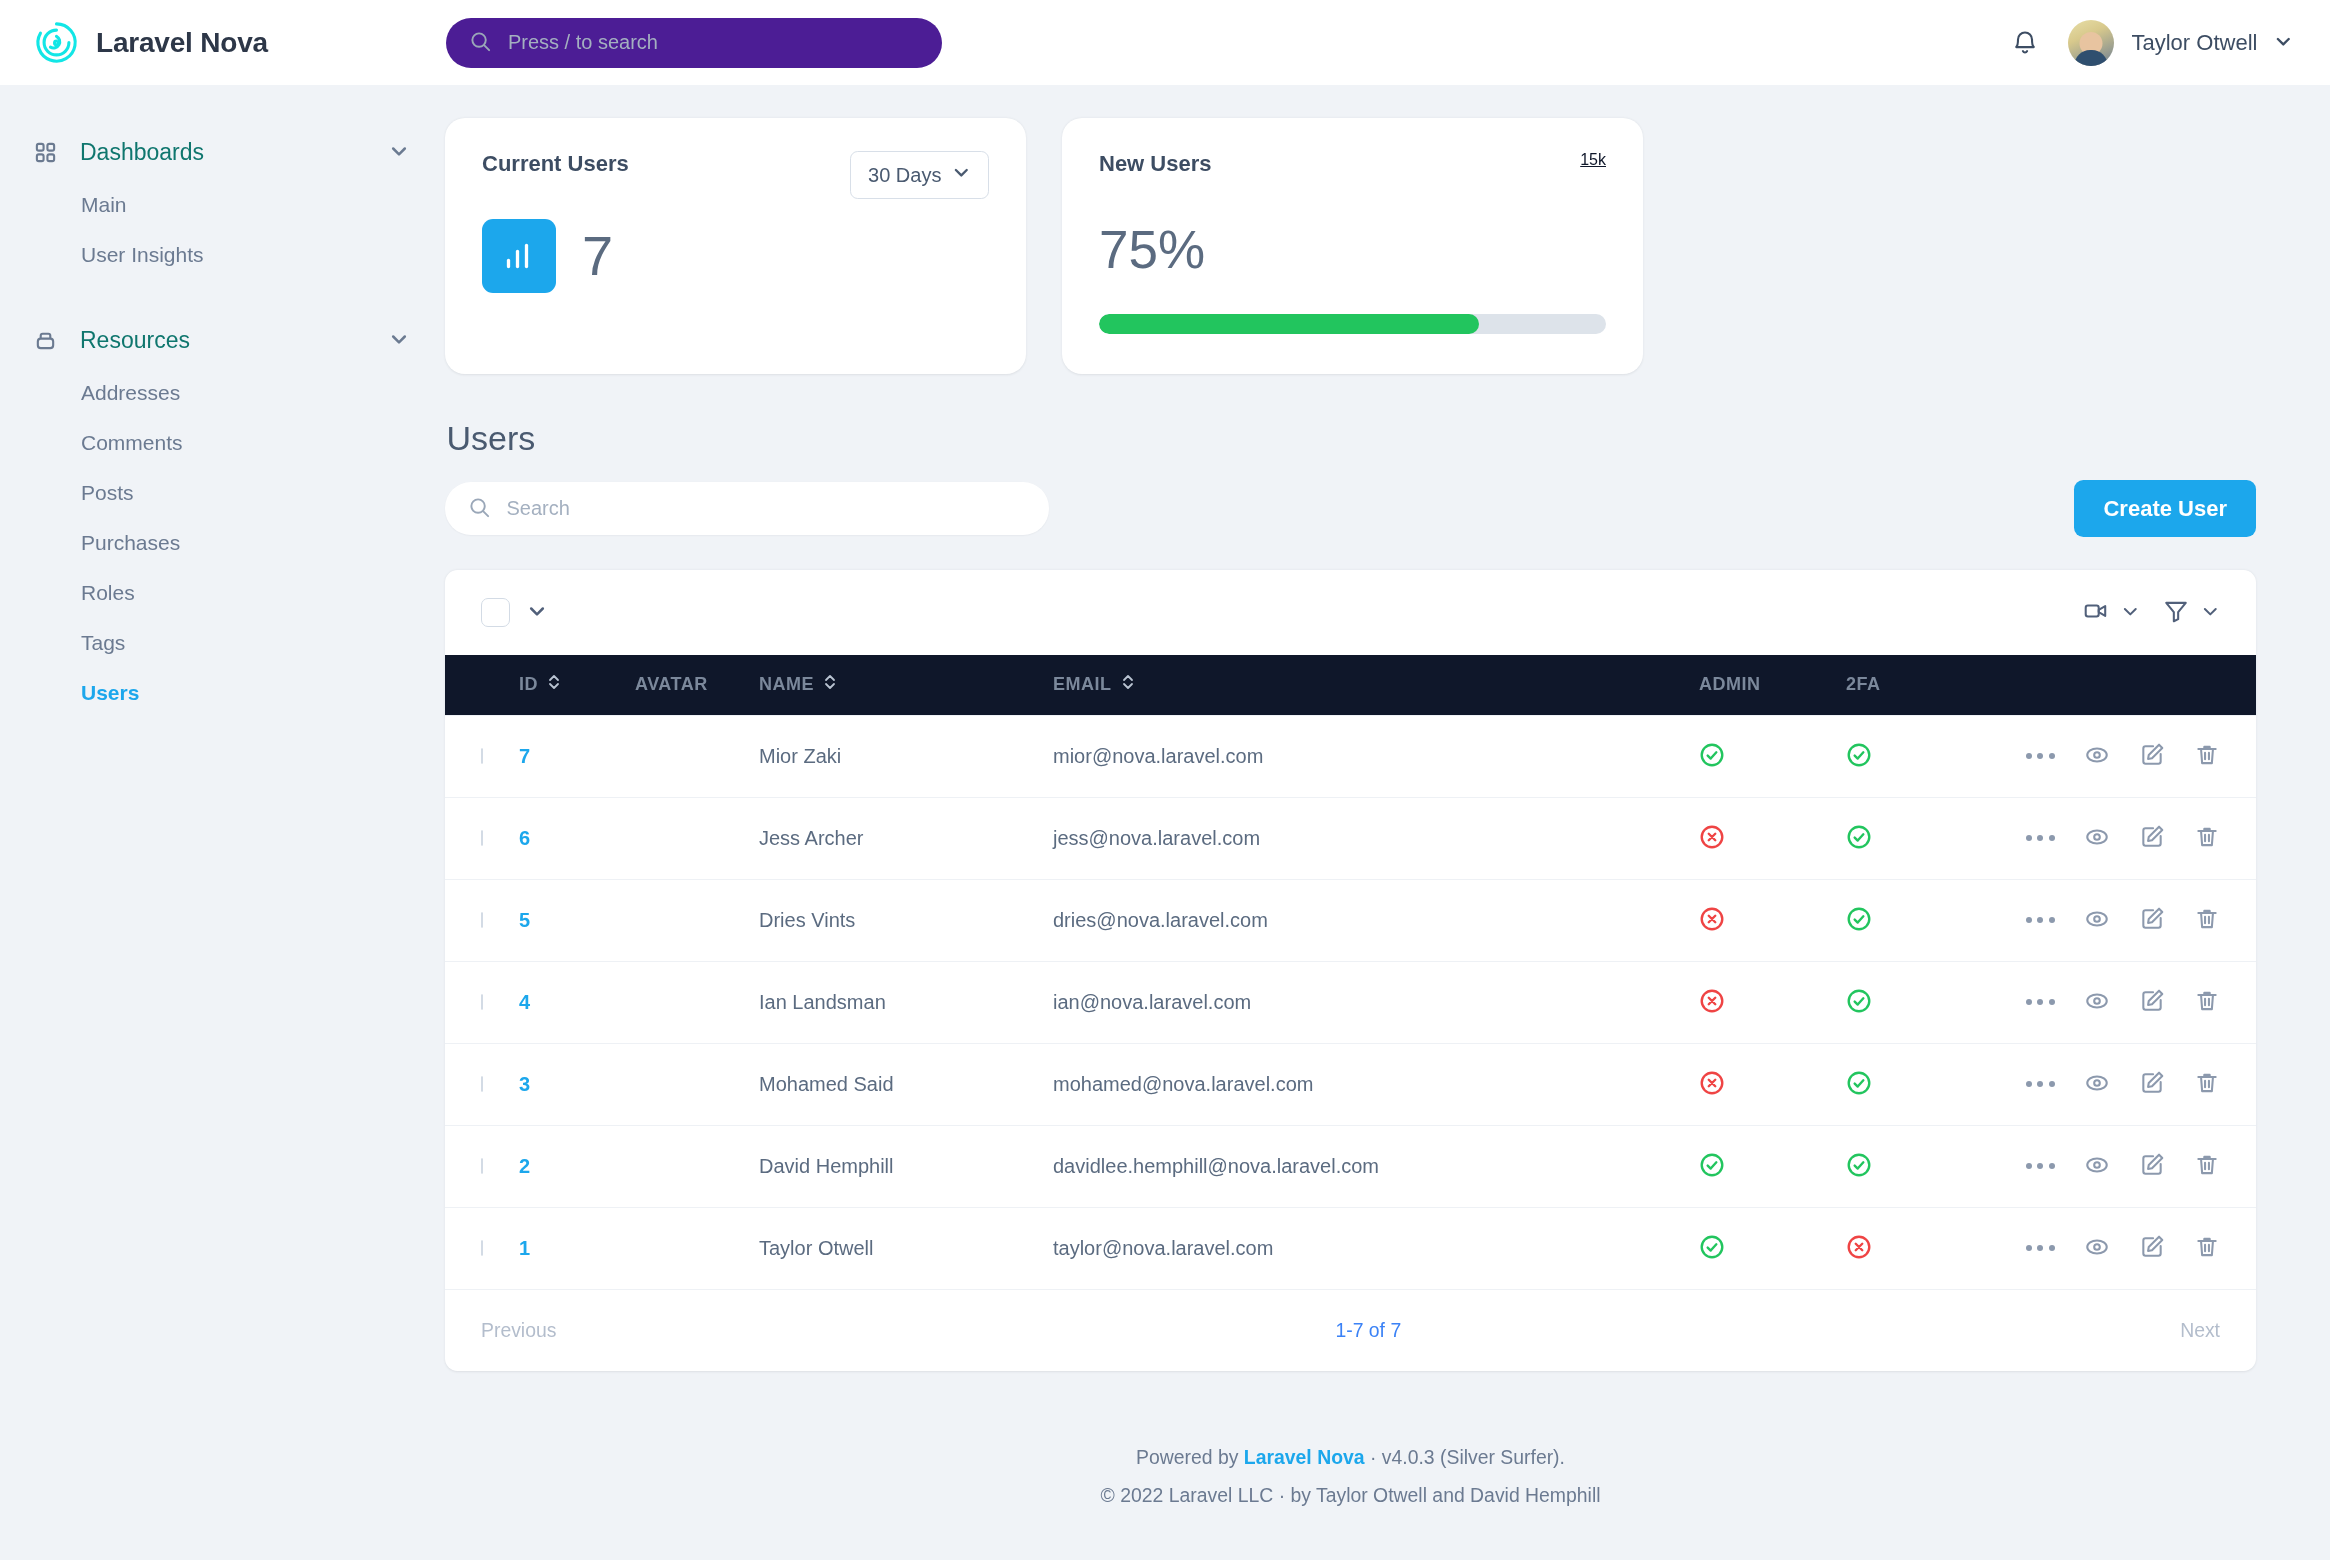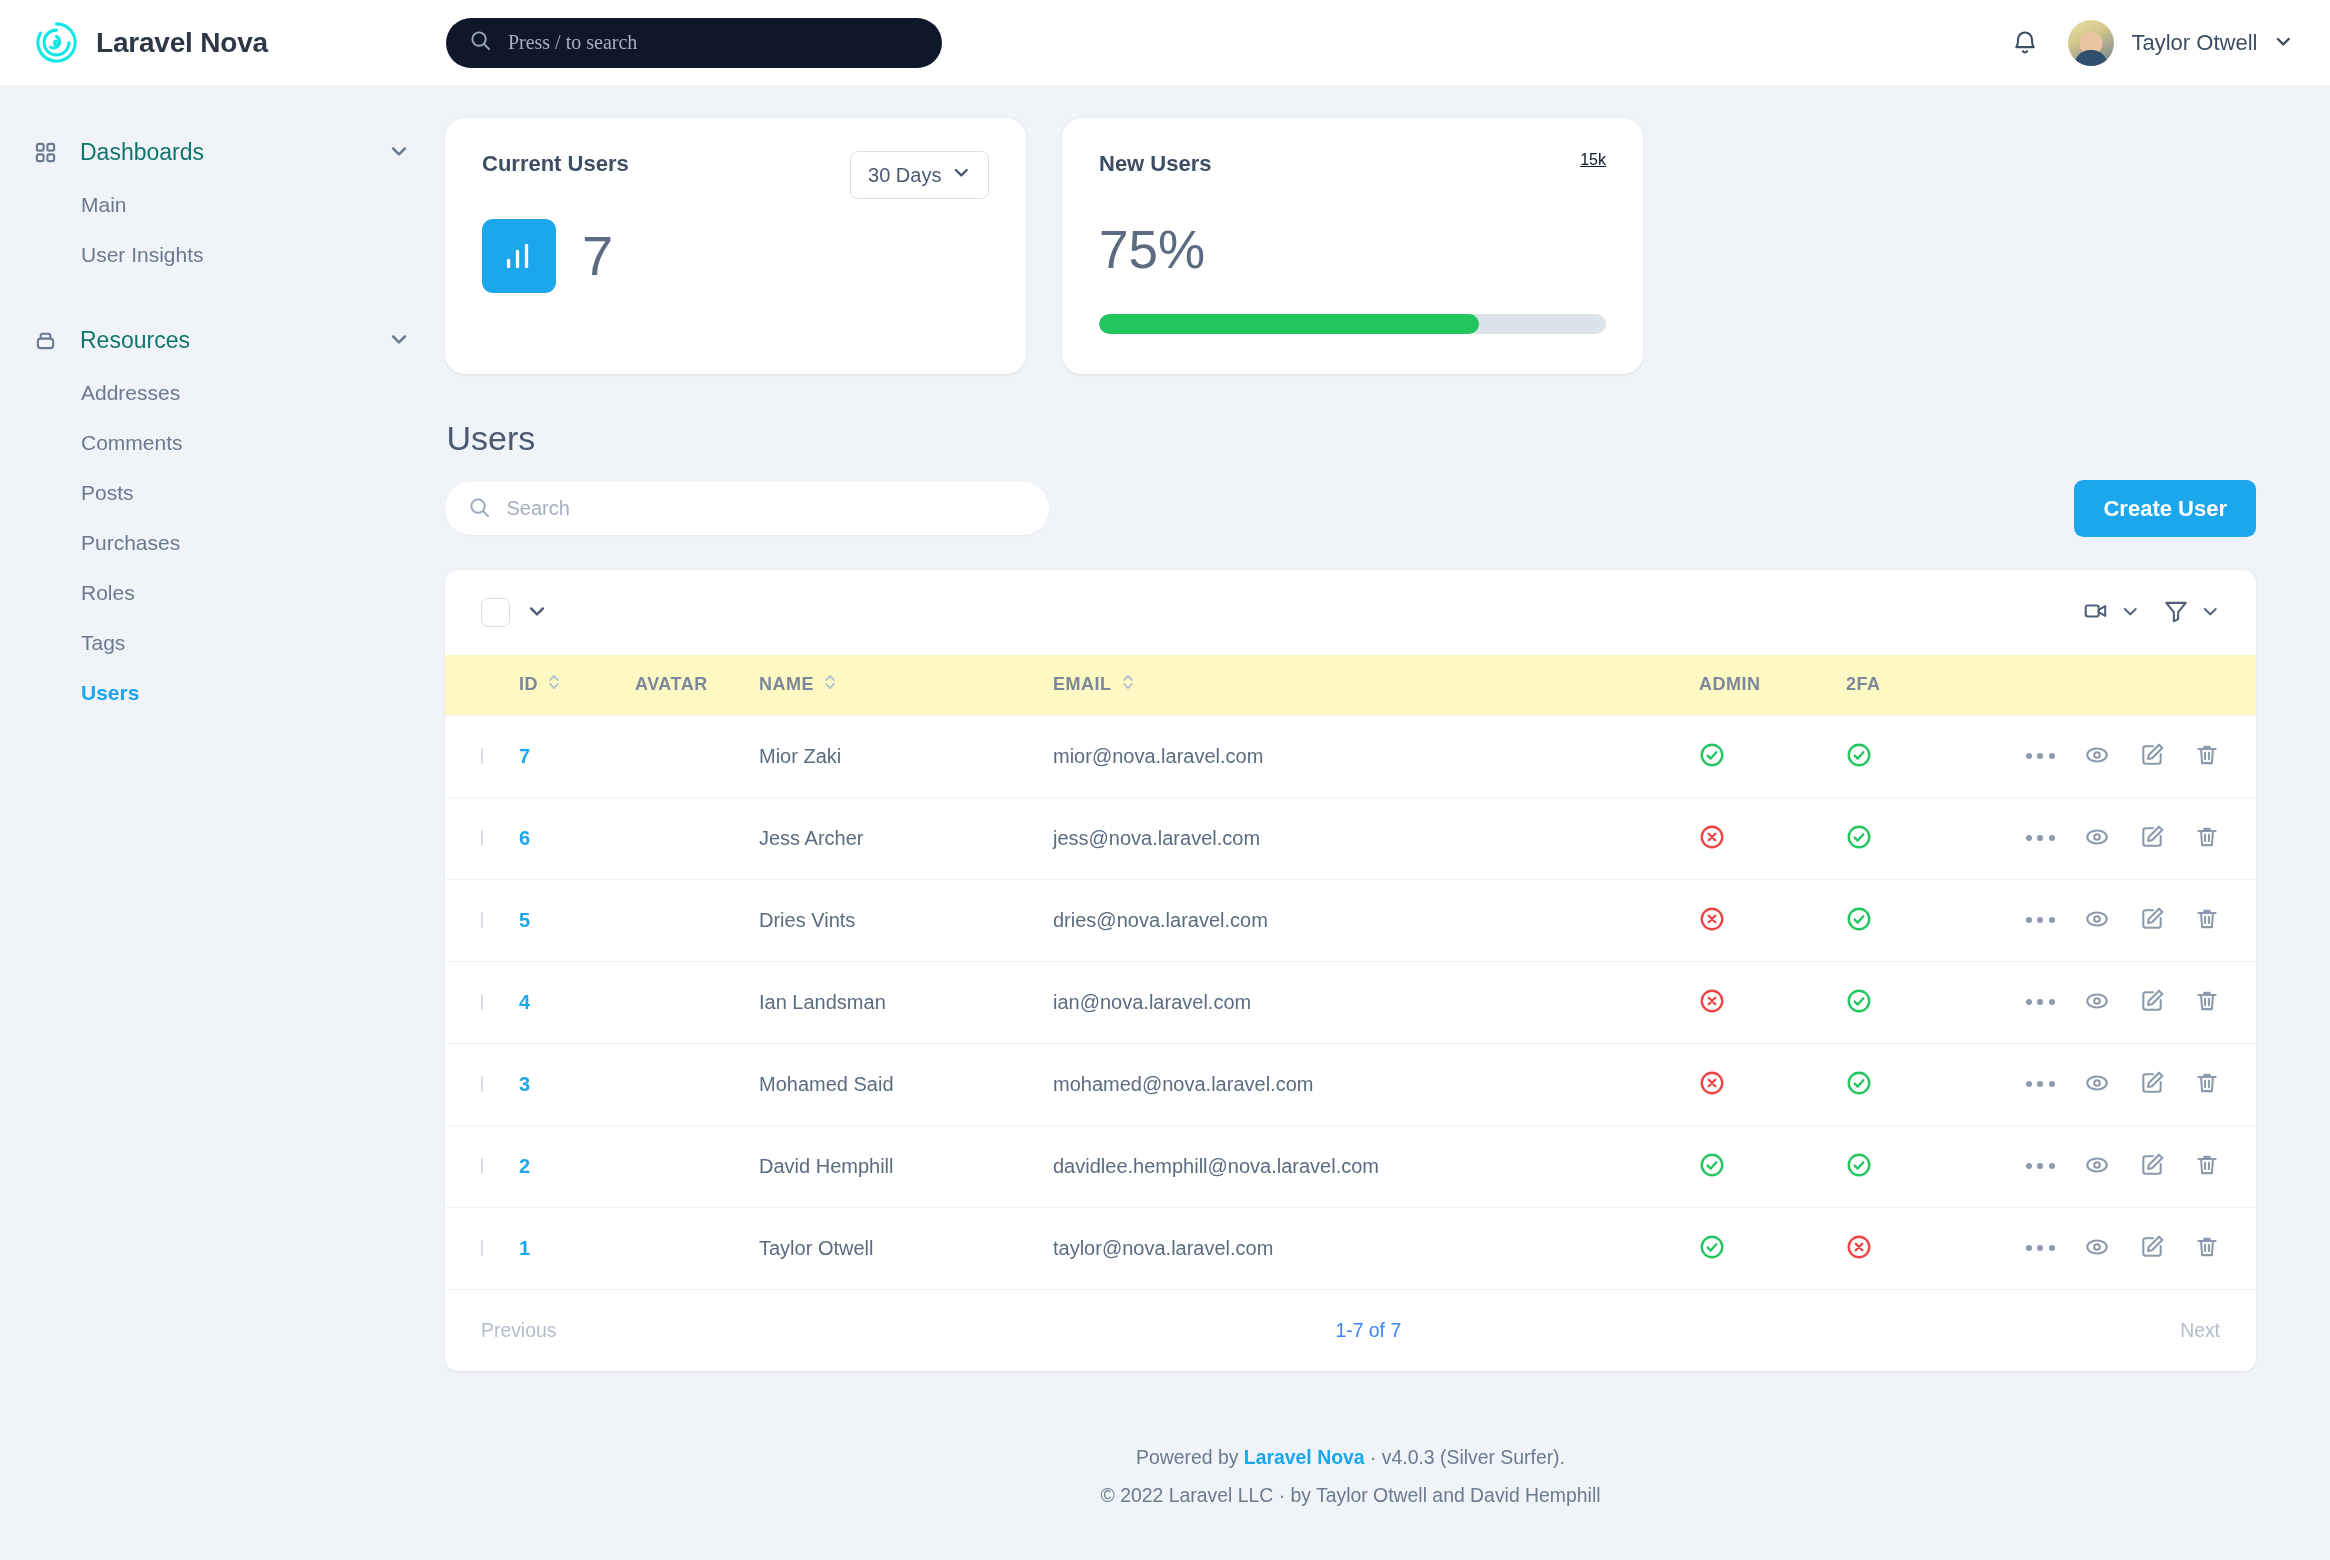--- a/index.html
+++ b/index.html
@@ -21,24 +21,23 @@
     display: flex; align-items: center; gap: 17px;
     padding-left: 34px; width: 434px;
   }
   .brand-logo { width: 45px; height: 45px; flex: 0 0 45px; }
   .brand-name {
     font-size: 28px; font-weight: 700; color: #2d3748; letter-spacing: -0.2px;
   }
   .global-search {
     margin-left: 12.4px;
     width: 496px; height: 50px;
-    background: #0f172a; border-radius: 25px;
+    background: #4c1d95; border-radius: 25px;
     display: flex; align-items: center; gap: 15.5px;
     padding: 0 23px;
-    font-family: Liberation Serif, serif;
   }
   .global-search svg { flex: 0 0 auto; }
   .global-search .ph {
     font-size: 20px; color: #a4b0c0; font-weight: 400;
   }
   .topbar-right {
     position: absolute; right: 37px; top: 0; height: 85px;
     display: flex; align-items: center; gap: 26px;
   }
   .bell { width: 34px; height: 34px; display:flex; align-items:center; justify-content:center; }
@@ -149,21 +148,21 @@
   }
   .tt-left { display: flex; align-items: center; gap: 17px; }
   .tt-right { display: flex; align-items: center; gap: 23px; }
   .tt-grp { display: flex; align-items: center; gap: 12.4px; cursor: pointer; }
   .chk {
     width: 29px; height: 29px; border: 1.5px solid #d3dbe5;
     border-radius: 7px; background: #fff; cursor: pointer;
   }
 
   table { width: 100%; border-collapse: collapse; }
-  thead tr { background: #fef9c3; }
+  thead tr { background: #0f172a; }
   th {
     font-size: 18px; color: #7b889b; font-weight: 700;
     letter-spacing: 0.5px; text-align: left;
     padding: 17px 0; height: 60px; vertical-align: middle;
   }
   .th-inner { display: flex; align-items: center; gap: 9.3px; }
   td {
     padding: 0; height: 82px; vertical-align: middle;
     border-top: 0.8px solid #eef1f5;
   }

